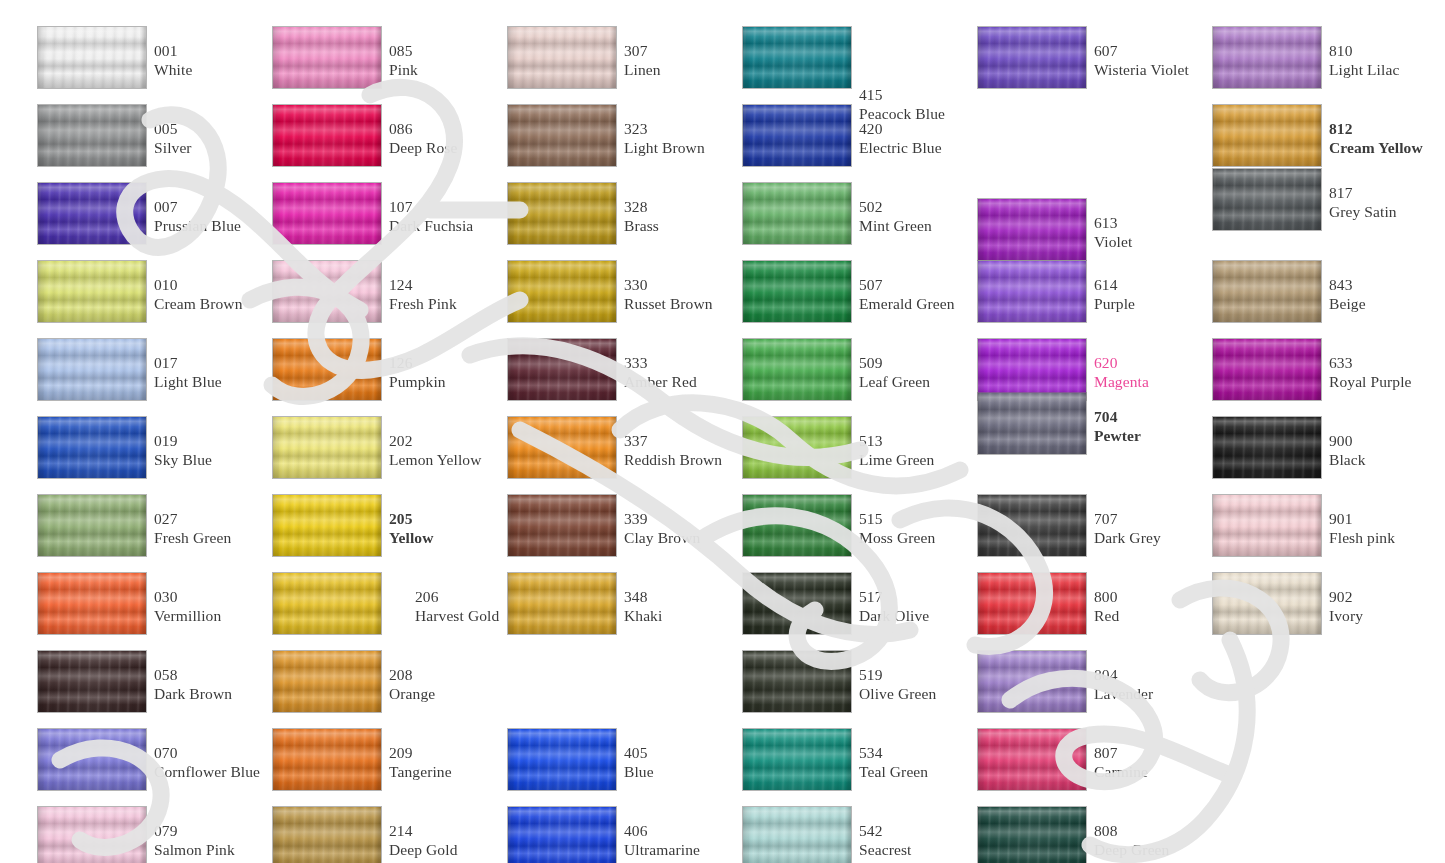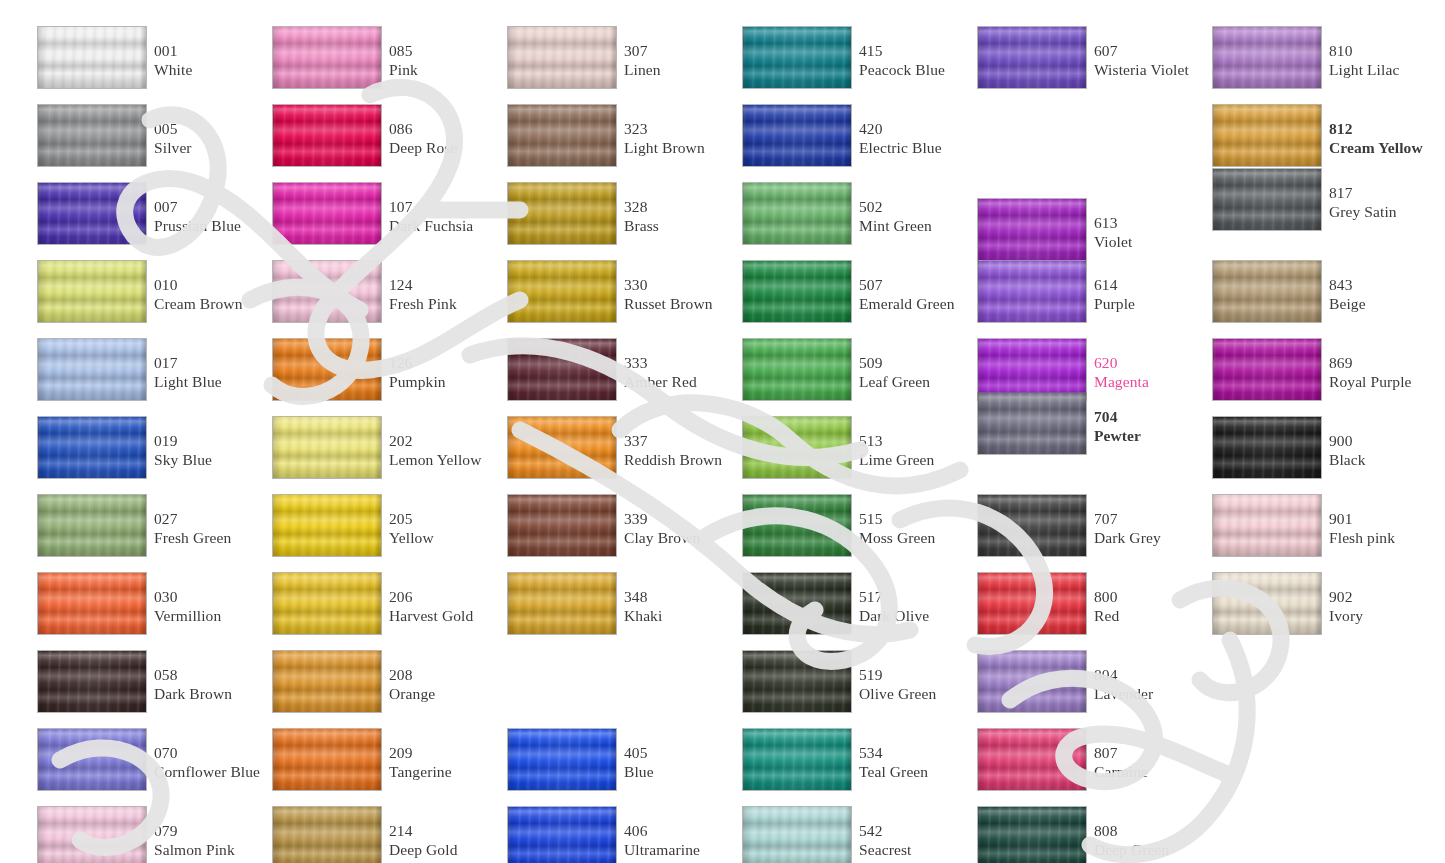--- a/index.html
+++ b/index.html
@@ -304,33 +304,33 @@
           <span class="nm">Lemon Yellow</span>
         </div>
       </div>
       <div class="cell" style="top: 494px;">
         <div class="swatch" style="width: 110px; height: 63px;">
           <div class="base" style="background: rgb(237, 204, 18);"></div>
           <div class="fibers"></div>
           <div class="sheen"></div>
           <div class="edge"></div>
         </div>
-        <div class="label" style="color: rgb(59, 59, 59);">
+        <div class="label" style="color: rgb(59, 59, 59); font-weight: bold;">
           <span class="code">205</span>
           <span class="nm">Yellow</span>
         </div>
       </div>
       <div class="cell" style="top: 572px;">
         <div class="swatch" style="width: 110px; height: 63px;">
           <div class="base" style="background: rgb(230, 192, 33);"></div>
           <div class="fibers"></div>
           <div class="sheen"></div>
           <div class="edge"></div>
         </div>
-        <div class="label" style="color: rgb(59, 59, 59);">
+        <div class="label" style="color: rgb(59, 59, 59); margin-left: 26px;">
           <span class="code">206</span>
           <span class="nm">Harvest Gold</span>
         </div>
       </div>
       <div class="cell" style="top: 650px;">
         <div class="swatch" style="width: 110px; height: 63px;">
           <div class="base" style="background: rgb(221, 148, 40);"></div>
           <div class="fibers"></div>
           <div class="sheen"></div>
           <div class="edge"></div>
@@ -488,21 +488,21 @@
       </div>
     </div>
     <div class="col" style="left: 735px;">
       <div class="cell" style="top: 26px;">
         <div class="swatch" style="width: 110px; height: 63px;">
           <div class="base" style="background: rgb(13, 127, 140);"></div>
           <div class="fibers"></div>
           <div class="sheen"></div>
           <div class="edge"></div>
         </div>
-        <div class="label" style="color: rgb(59, 59, 59);">
+        <div class="label" style="color: rgb(59, 59, 59); margin-top: 44px;">
           <span class="code">415</span>
           <span class="nm">Peacock Blue</span>
         </div>
       </div>
       <div class="cell" style="top: 104px;">
         <div class="swatch" style="width: 110px; height: 63px;">
           <div class="base" style="background: rgb(29, 57, 168);"></div>
           <div class="fibers"></div>
           <div class="sheen"></div>
           <div class="edge"></div>
@@ -793,21 +793,21 @@
         </div>
       </div>
       <div class="cell" style="top: 338px;">
         <div class="swatch" style="width: 110px; height: 63px;">
           <div class="base" style="background: rgb(173, 15, 158);"></div>
           <div class="fibers"></div>
           <div class="sheen"></div>
           <div class="edge"></div>
         </div>
         <div class="label" style="color: rgb(59, 59, 59);">
-          <span class="code">869</span>
+          <span class="code">633</span>
           <span class="nm">Royal Purple</span>
         </div>
       </div>
       <div class="cell" style="top: 416px;">
         <div class="swatch" style="width: 110px; height: 63px;">
           <div class="base" style="background: rgb(26, 26, 26);"></div>
           <div class="fibers"></div>
           <div class="sheen"></div>
           <div class="edge"></div>
         </div>

